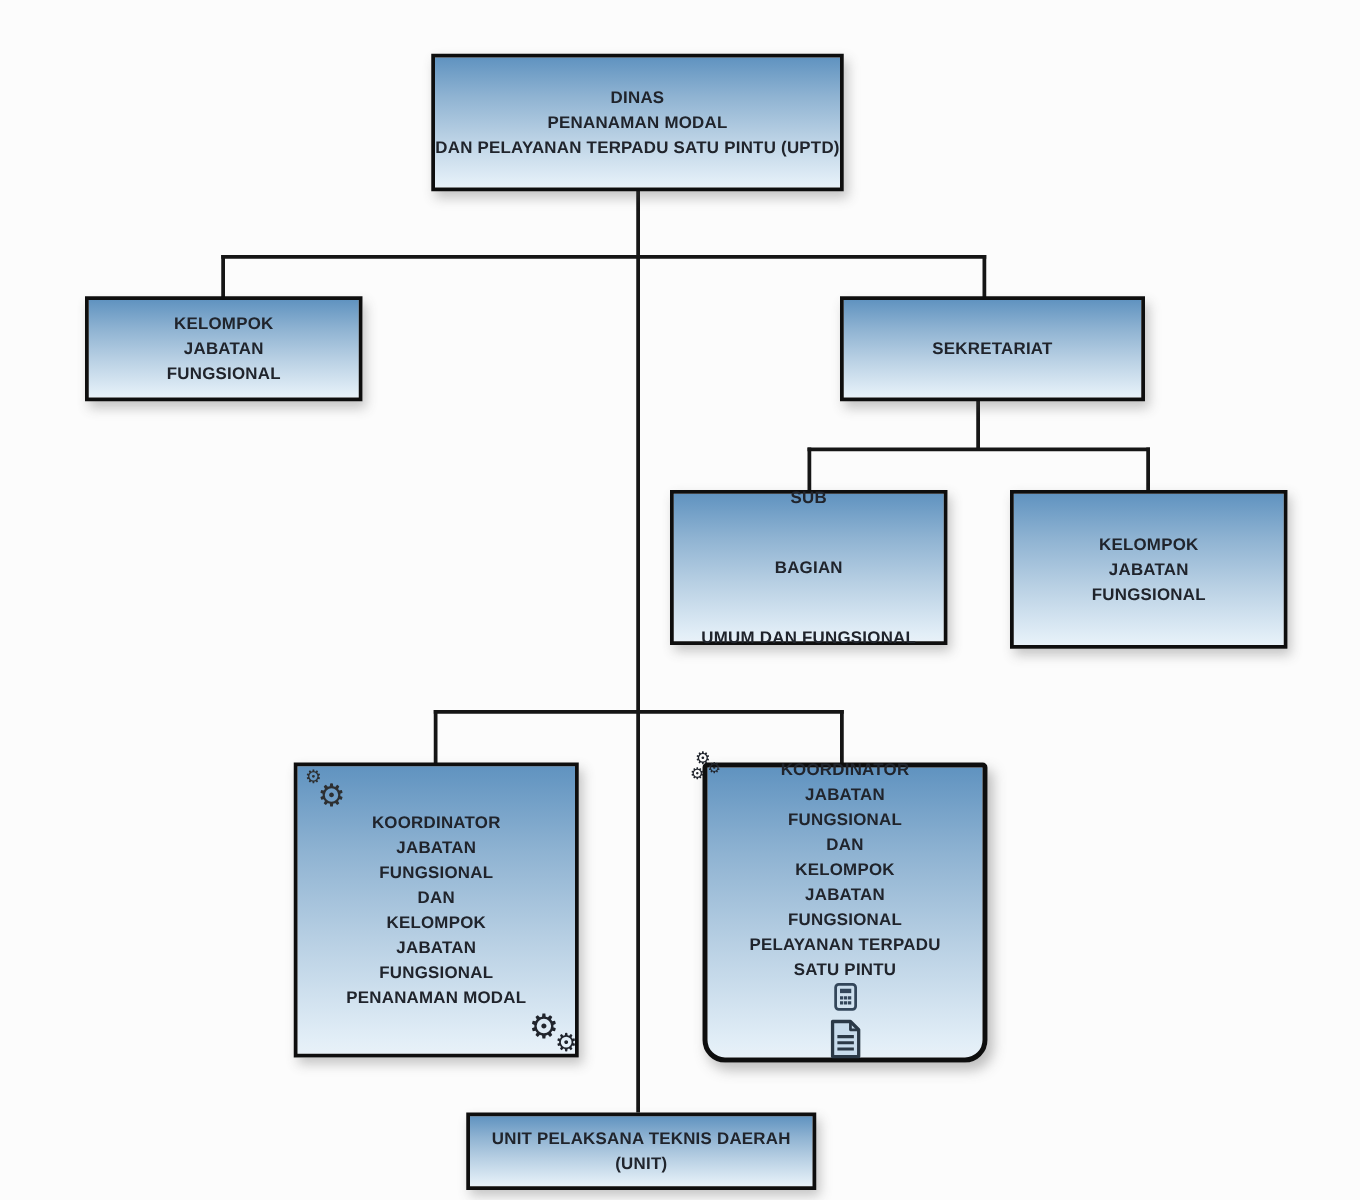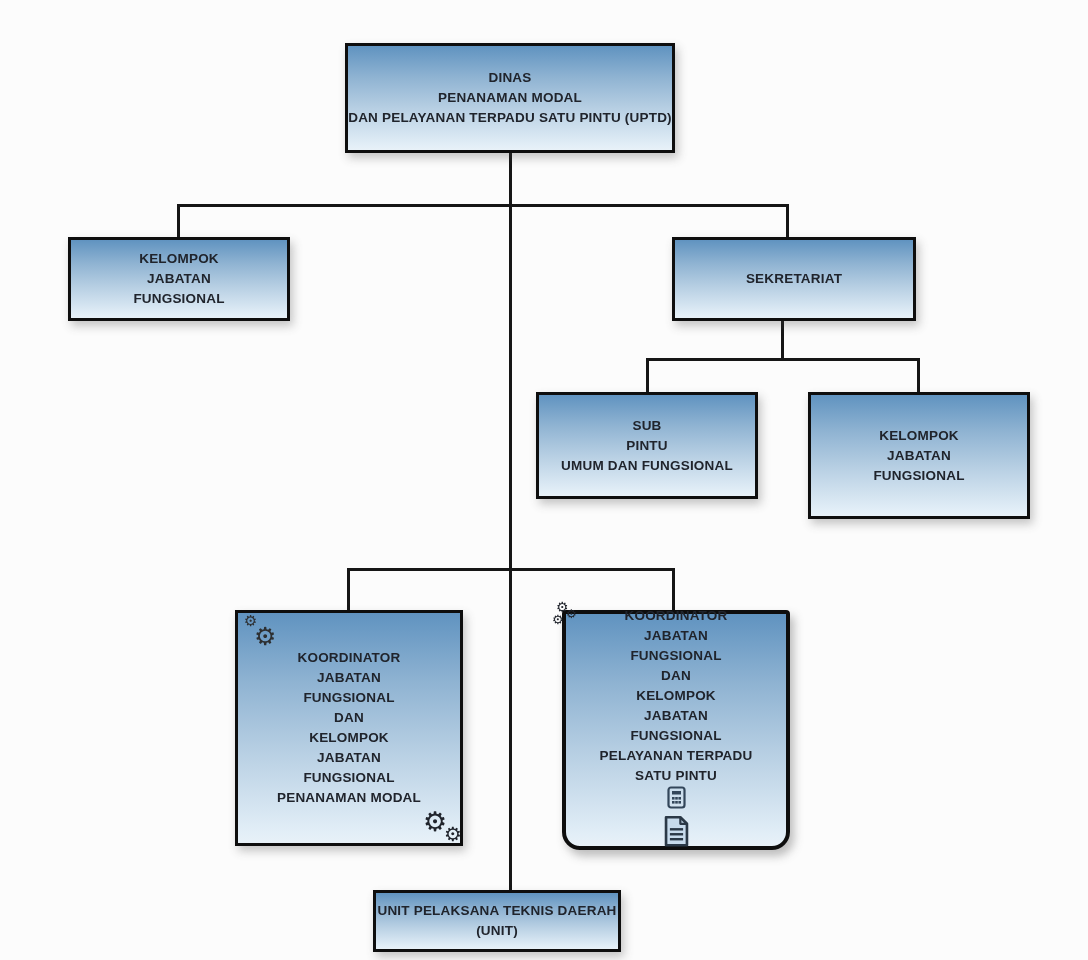--- a/index.html
+++ b/index.html
@@ -90,23 +90,23 @@
   <div class="node" style="left:68px; top:237px; width:222px; height:84px;">
     <div class="tline">KELOMPOK</div>
     <div class="tline">JABATAN</div>
     <div class="tline">FUNGSIONAL</div>
   </div>
 
   <div class="node" style="left:672px; top:237px; width:244px; height:84px;">
     <div class="tline">SEKRETARIAT</div>
   </div>
 
-  <div class="node" style="left:536px; top:392px; width:222px; height:107px;">
+  <div class="node" style="left:536px; top:392px; width:222px; height:124px;gap:36px;">
     <div class="tline">SUB</div>
-    <div class="tline">PINTU</div>
+    <div class="tline">BAGIAN</div>
     <div class="tline">UMUM DAN FUNGSIONAL</div>
   </div>
 
   <div class="node" style="left:808px; top:392px; width:222px; height:127px;">
     <div class="tline">KELOMPOK</div>
     <div class="tline">JABATAN</div>
     <div class="tline">FUNGSIONAL</div>
   </div>
 
   <div class="node" style="left:235px; top:610px; width:228px; height:236px;">
@@ -158,18 +158,18 @@
       <svg width="27" height="33" viewBox="0 0 24 30">
         <path d="M2.5 2 h13 l6 6 v19.5 h-19 z" fill="#c7dbec" stroke="#2b3947" stroke-width="2.4" stroke-linejoin="round"></path>
         <path d="M15.5 2 v6 h6" fill="none" stroke="#2b3947" stroke-width="2" stroke-linejoin="round"></path>
         <line x1="6" y1="13" x2="18" y2="13" stroke="#2b3947" stroke-width="2.2"></line>
         <line x1="6" y1="17.5" x2="18" y2="17.5" stroke="#2b3947" stroke-width="2.2"></line>
         <line x1="6" y1="22" x2="18" y2="22" stroke="#2b3947" stroke-width="2.2"></line>
       </svg>
     </span>
   </div>
 
-  <div class="node" style="left:373px; top:890px; width:248px; height:62px;">
+  <div class="node" style="left:373px; top:890px; width:280px; height:62px;">
     <div class="tline">UNIT PELAKSANA TEKNIS DAERAH</div>
     <div class="tline">(UNIT)</div>
   </div>
 
 </div>
 
 </body></html>

